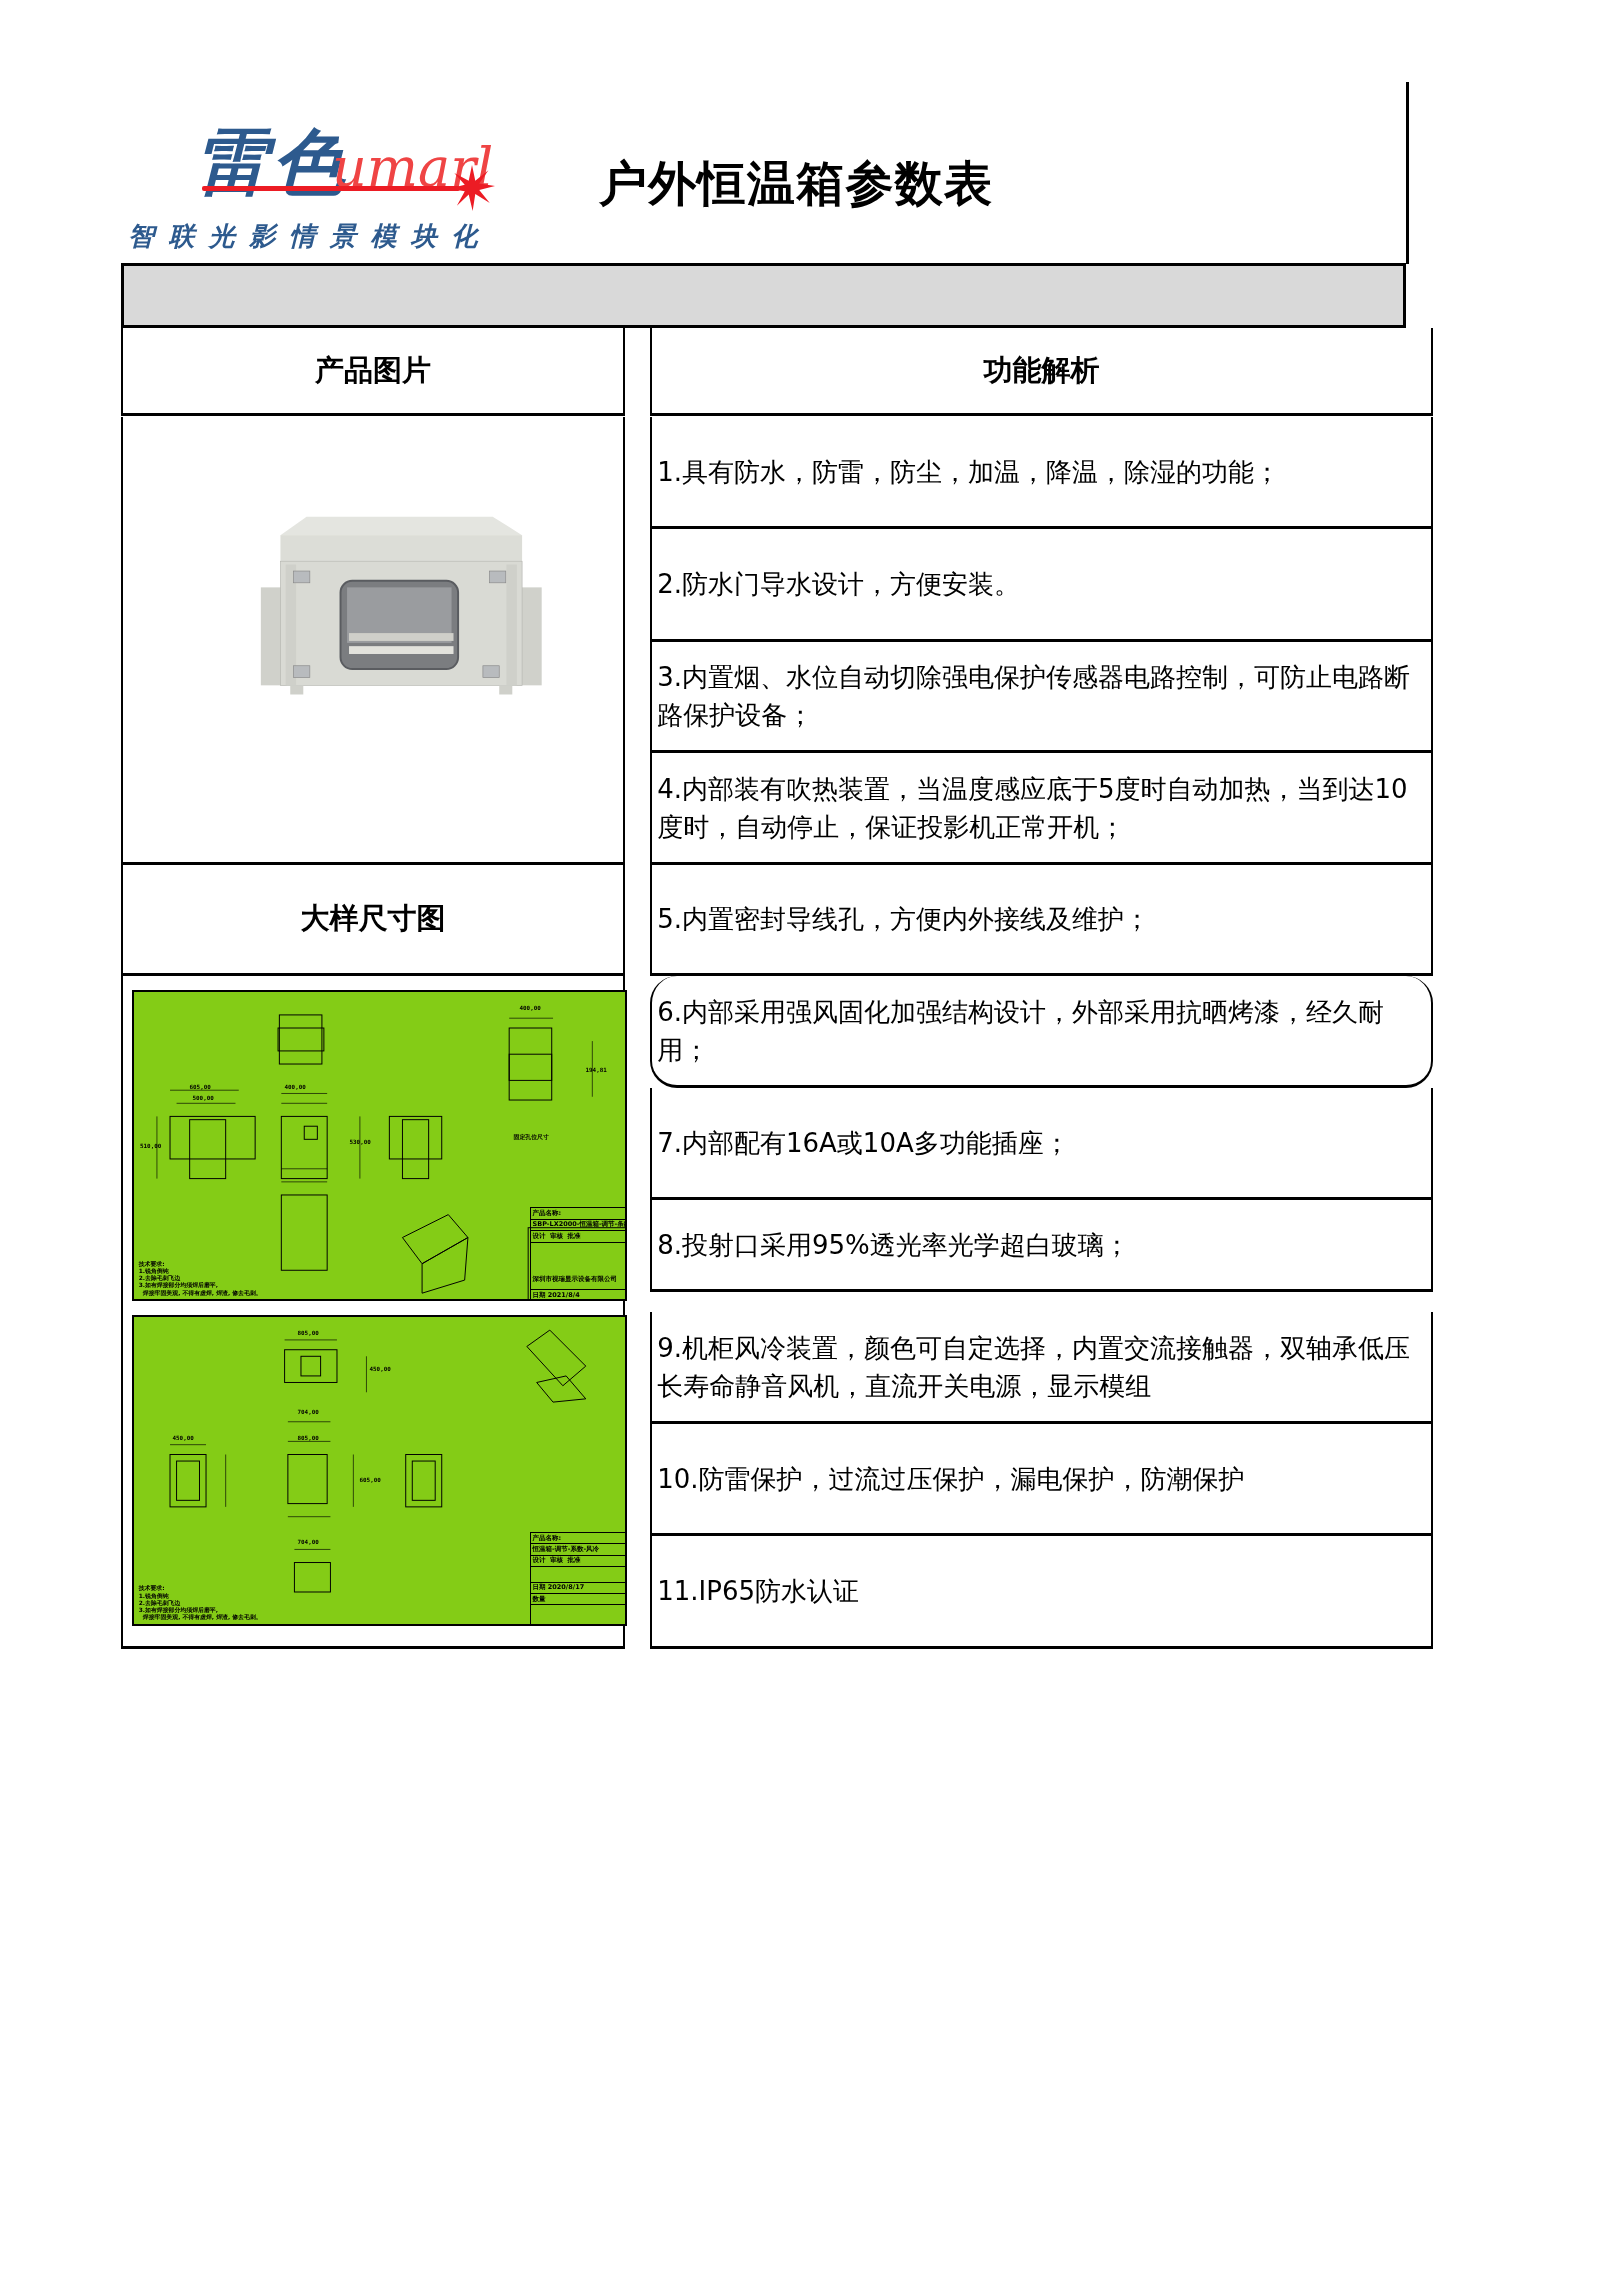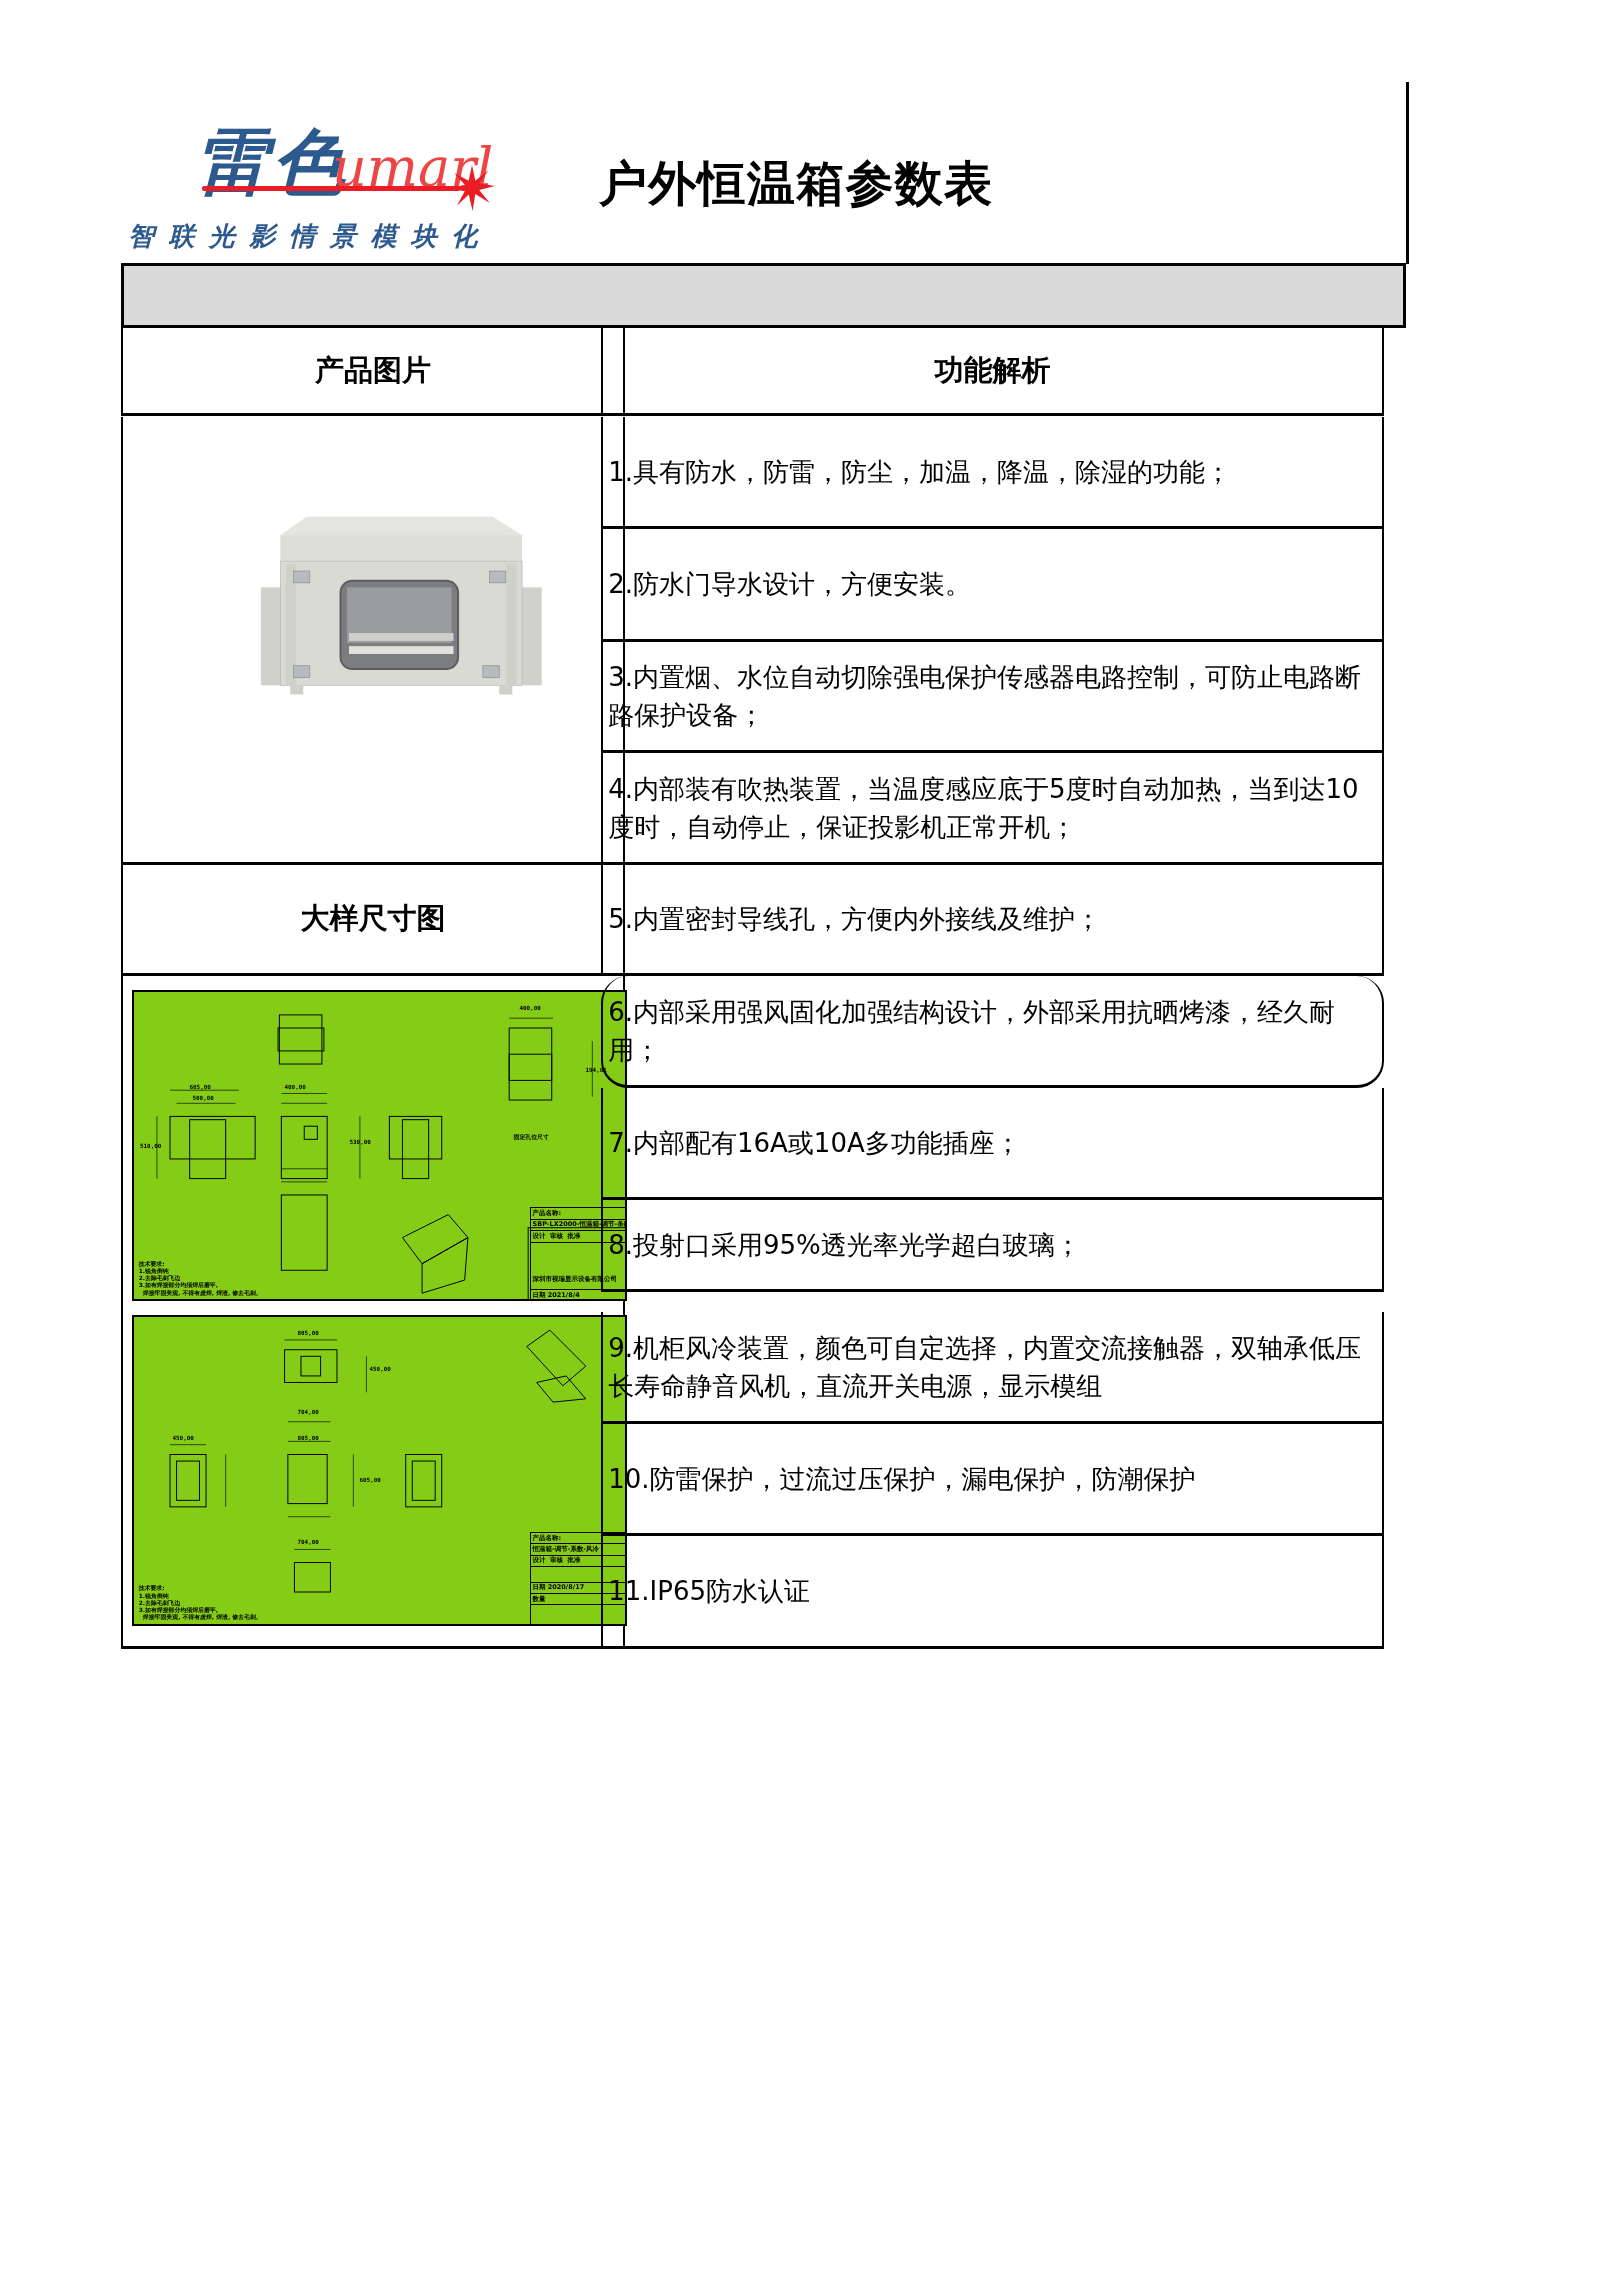--- a/index.html
+++ b/index.html
@@ -22,21 +22,21 @@
 
   .right-rule { position: absolute; left: 1406px; top: 82px; width: 3.3px; height: 182px; background: #000; }
 
   
   .sheet { position: absolute; left: 121px; top: 263px; width: 1288px; height: 1386px; }
   .banner { position: absolute; left: 0; top: 0; width: 1285px; height: 65px; background: #d9d9d9;
             border: 3.3px solid #000; border-bottom-width: 3.3px; box-sizing: border-box; }
   .cell { position: absolute; box-sizing: border-box; border-left: 2.6px solid #000; border-right: 2.6px solid #000;
           border-bottom: 3.3px solid #000; }
   .left { left: 0; width: 504px; }
-  .right { left: 480px; width: 783px; }
+  .right { left: 529px; width: 783px; }
   .hdr { display: flex; align-items: center; justify-content: center; font-weight: bold; font-size: 29px; }
   .feat { display: flex; align-items: center; padding: 0 5.2px; font-size: 26px; line-height: 38px; }
 
   
   .photo { position: absolute; left: 131px; top: 92px; width: 288px; height: 209px; }
 
   
   .dwg { position: absolute; background: #84cc16; border: 2px solid #000; box-sizing: border-box; overflow: hidden; }
   .tb { position: absolute; right: 0; bottom: 0; width: 95px; height: 92px; border-left: 1.3px solid #000; border-top: 1.3px solid #000;
         font-size: 6.5px; font-weight: bold; box-sizing: border-box; }

